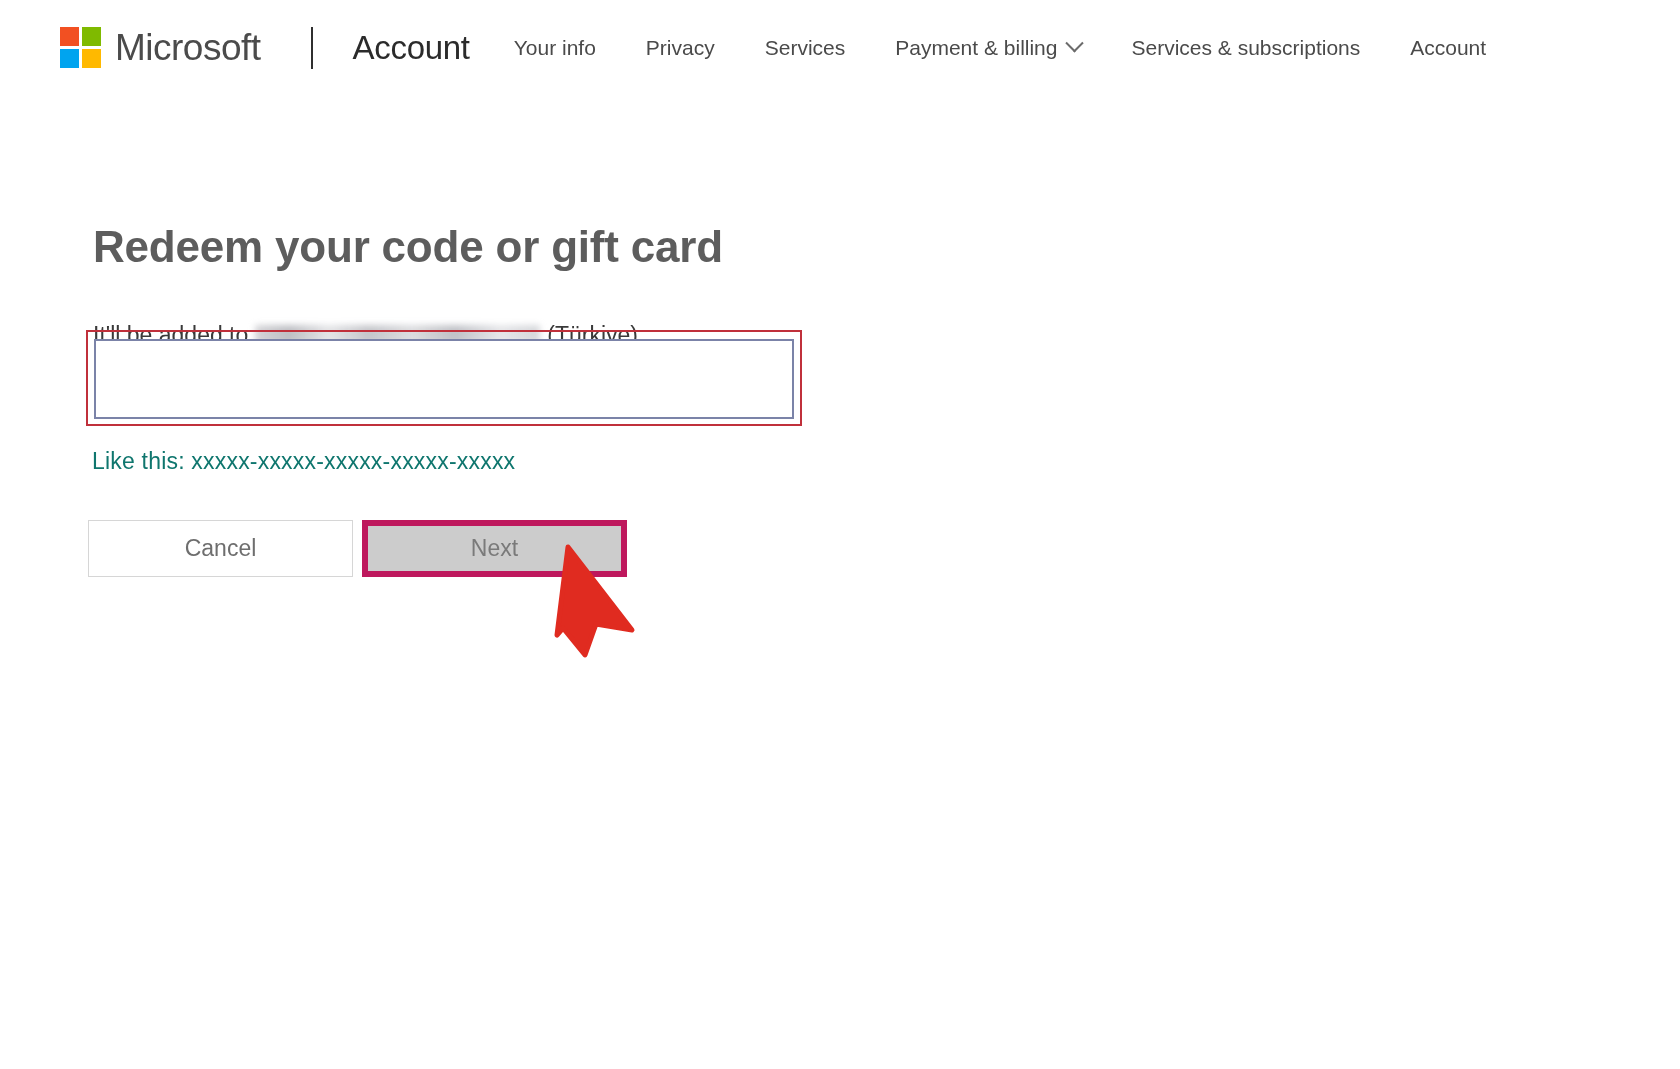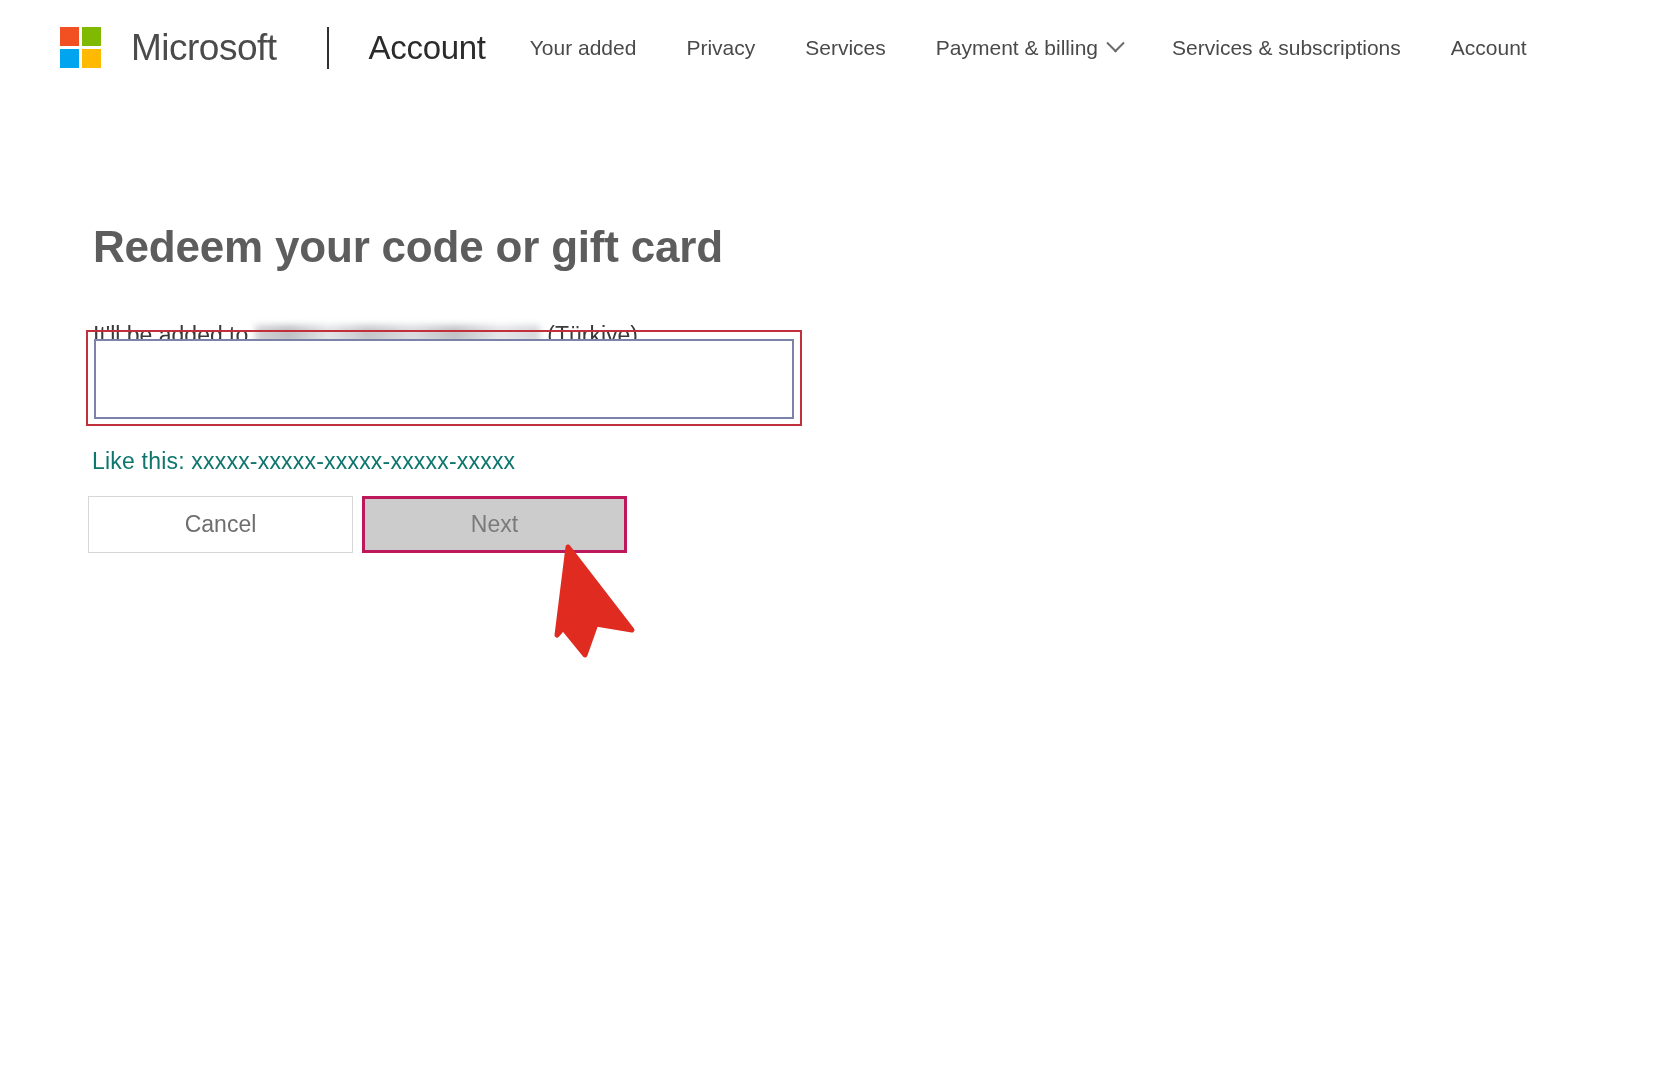--- a/index.html
+++ b/index.html
@@ -30,21 +30,20 @@
     display: flex;
     align-items: center;
     padding-left: 60px;
     white-space: nowrap;
     overflow: hidden;
   }
   .ms-logo-block {
     display: flex;
     align-items: center;
     flex: 0 0 auto;
-    gap: 16px;
   }
   .ms-squares {
     width: 41px;
     height: 41px;
     display: grid;
     grid-template-columns: 1fr 1fr;
     grid-template-rows: 1fr 1fr;
     gap: 3px;
     flex: 0 0 auto;
   }
@@ -184,31 +183,32 @@
   }
   .btn {
     height: 57px;
     font-family: "Liberation Sans", sans-serif;
     font-size: 23px;
     display: flex;
     align-items: center;
     justify-content: center;
     cursor: pointer;
     border-radius: 0;
+    margin-top: 24px;
   }
   .btn-cancel {
     width: 265px;
     background: #ffffff;
     border: 1px solid #d6d6d6;
     color: #6e6e6e;
   }
   .btn-next {
     width: 265px;
     background: #cccccc;
-    border: 3px solid #be185d;
+    border: 6px solid #be185d;
     color: #7a7a7a;
     margin-left: 9px;
   }
 
   
   .annotation-arrow {
     position: absolute;
     left: 516px;
     top: 536px;
     width: 130px;
@@ -232,21 +232,21 @@
       </span>
       <span class="ms-wordmark">Microsoft</span>
     </div>
 
     <div class="divider-bar"></div>
 
     <div class="nav-title">Account</div>
 
     <div class="nav-links">
       <div class="nav-link">
-        <span>Your added</span>
+        <span>Your info</span>
       </div>
       <div class="nav-link">
         <span>Privacy</span>
       </div>
       <div class="nav-link">
         <span>Services</span>
       </div>
       <div class="nav-link">
         <span>Payment &amp; billing</span>
         <span class="chev"></span>

